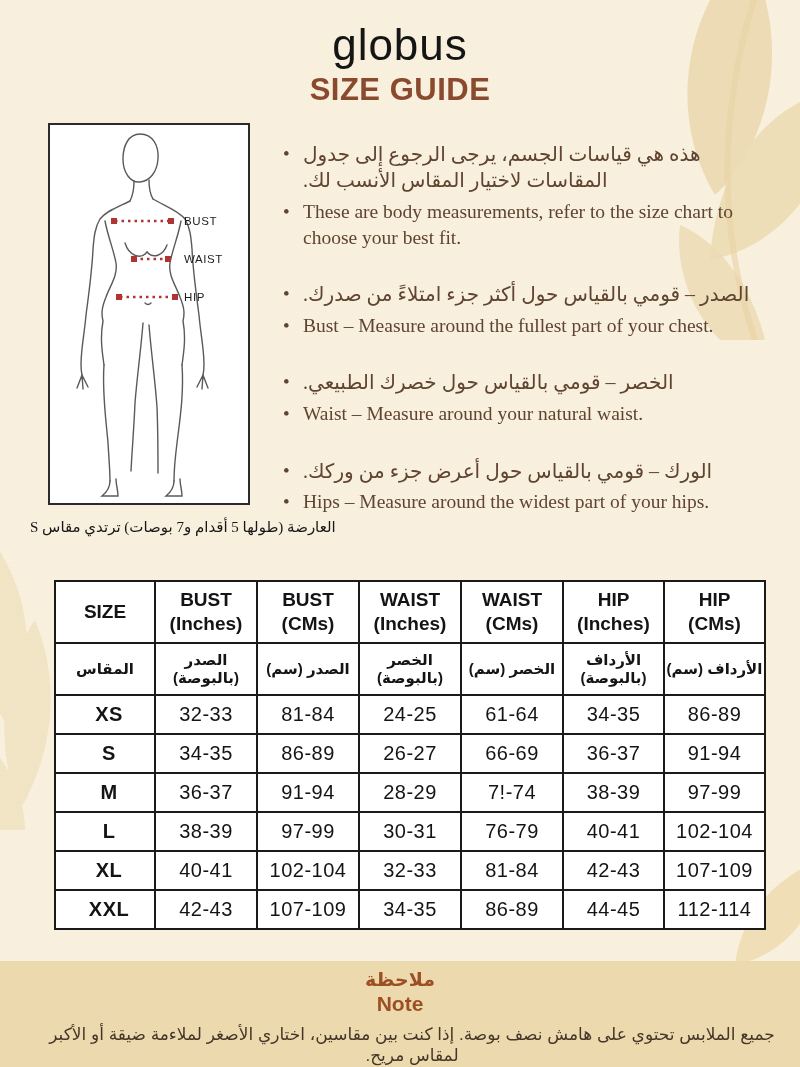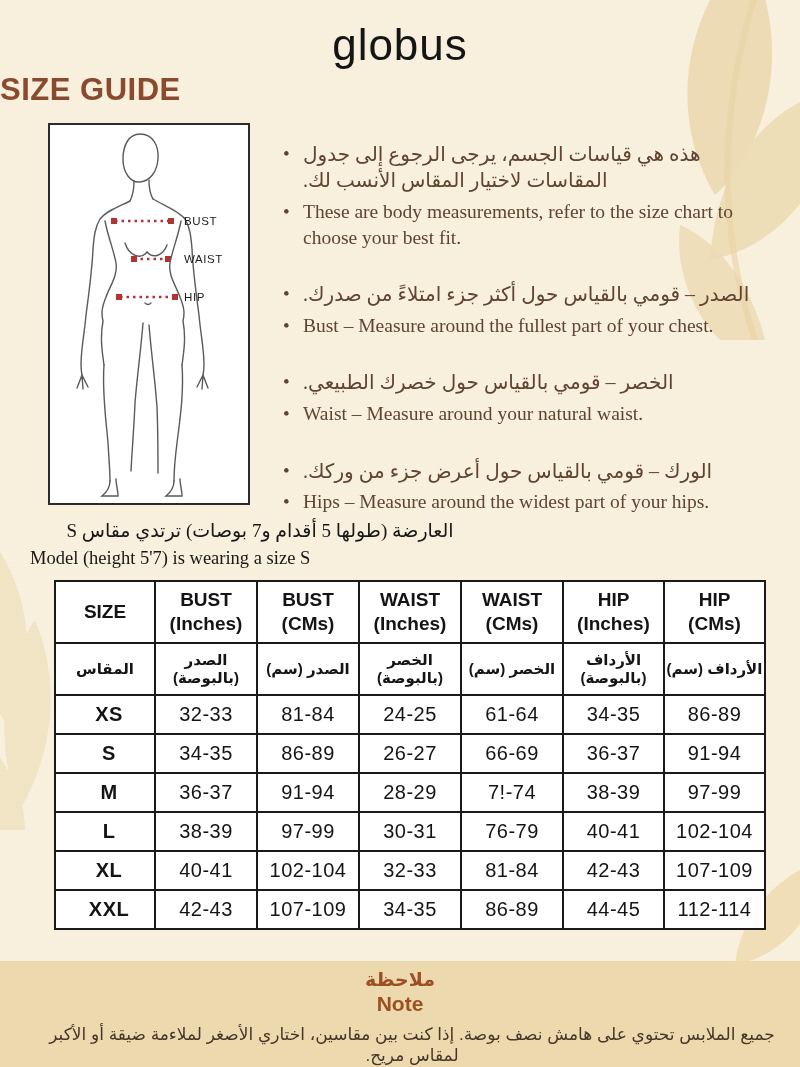--- a/index.html
+++ b/index.html
@@ -15,21 +15,21 @@
   }
   .deco { position:absolute; z-index:0; pointer-events:none; }
   .content { position:absolute; inset:0; z-index:1; }
 
   
   .logo {
     position:absolute; top:20px; left:0; width:100%; text-align:center;
     font-size:44px; font-weight:500; letter-spacing:1px; color:#151515;
   }
   .guide-title {
-    position:absolute; top:72px; left:0; width:100%; text-align:left;
+    position:absolute; top:72px; left:0; width:100%; text-align:center;
     font-size:31px; font-weight:800; letter-spacing:.5px; color:#8a4a2e;
   }
 
   
   .figure-box {
     position:absolute; left:48px; top:123px; width:202px; height:382px;
     background:#ffffff; border:2px solid #2b2b2b;
   }
 
   
@@ -42,21 +42,21 @@
   .bullet-dot { width:20px; flex:0 0 20px; font-size:19px; line-height:1.35; color:#5f4430; }
   .bullet-text { flex:1; font-size:19.5px; line-height:1.32; }
   .bullet-text.ar { direction:rtl; text-align:left; font-size:20px; }
 
   
   .model-note {
     position:absolute; left:30px; top:517px; width:460px;
     font-family:"Liberation Serif","DejaVu Sans",serif; color:#171717;
     font-size:18.5px; line-height:1.45;
   }
-  .model-note .ar { direction:rtl; text-align:center; display:block; font-size:19px; }
+  .model-note .ar { direction:rtl; text-align:left; display:block; font-size:15px; }
 
   
   .size-table-wrap { position:absolute; left:54px; top:580px; width:710px; }
   table.size-table {
     width:710px; border-collapse:collapse; table-layout:fixed;
     background:#ffffff;
   }
   table.size-table th, table.size-table td {
     border:2px solid #1a1a1a; text-align:center; vertical-align:middle;
     color:#141414; white-space:pre-line;
@@ -199,21 +199,20 @@
         </div>
         <div class="bullet-item">
           <span class="bullet-dot">•</span>
           <span class="bullet-text">Hips – Measure around the widest part of your hips.</span>
         </div>
       </div>
     </div>
 
     <div class="model-note">
       <span class="ar">العارضة (طولها 5 أقدام و7 بوصات) ترتدي مقاس S</span>
-      <span>Model (height 5'7) is wearing a size S</span>
     </div>
 
     <div class="size-table-wrap">
       <table class="size-table">
         <colgroup>
           <col style="width:100px">
             <col style="width:102px">
             <col style="width:102px">
           <col style="width:102px">
             <col style="width:102px">

